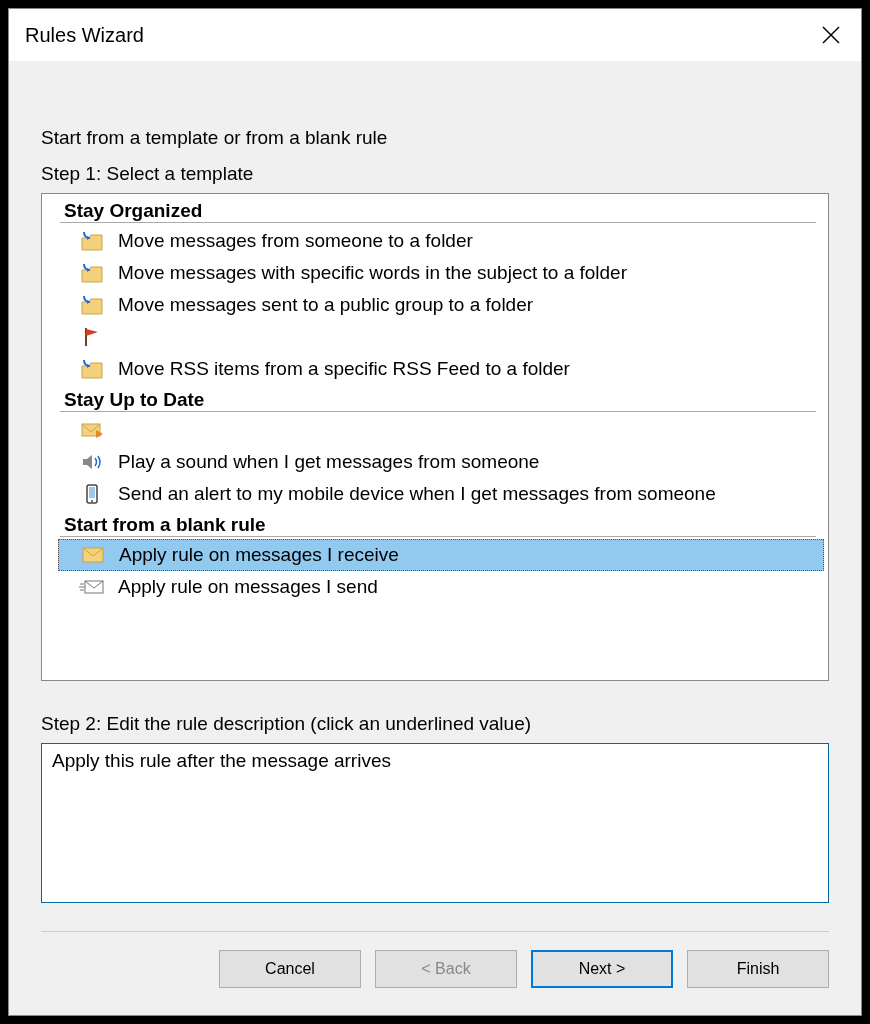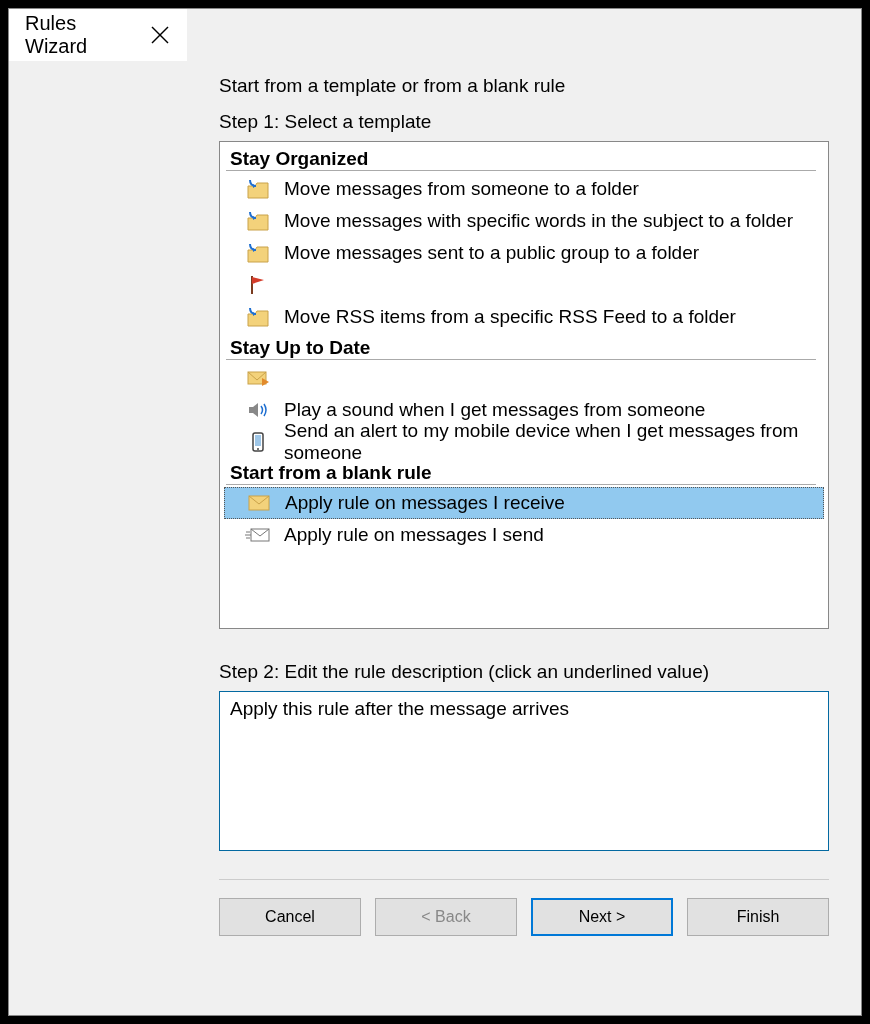--- a/index.html
+++ b/index.html
@@ -11,21 +11,21 @@
     font-size: 19px;
     color: #000;
   }
   .window {
     position: absolute;
     top: 8px; left: 8px;
     width: 854px; height: 1008px;
     background: #f0f0f0;
     border: 1px solid #888;
     display: flex;
-    flex-direction: row;
+    flex-direction: column;
   }
   .titlebar {
     height: 52px;
     background: #fff;
     display: flex;
     align-items: center;
     justify-content: space-between;
     padding-left: 16px;
   }
   .titlebar .title { font-size: 20px; }
@@ -39,21 +39,21 @@
     padding: 26px 32px 0 32px;
     display:flex; flex-direction:column;margin-top:40px;
   }
   .prompt { margin-bottom: 14px; }
   .step-lbl { margin-bottom: 8px; }
   .listbox {
     border: 1px solid #888;
     background: #fff;
     height: 488px;
     overflow:hidden;
-    padding: 2px 4px 4px 4px;
+    padding: 2px 4px 4px 16px;
   }
   .group-hdr {
     font-weight: 700;
     padding: 2px 4px 0 4px;
     border-bottom: 1px solid #aaa;
     margin: 2px 8px 2px 2px;
   }
   .item {
     display:flex; align-items:center;
     padding: 2px 4px 2px 20px;

